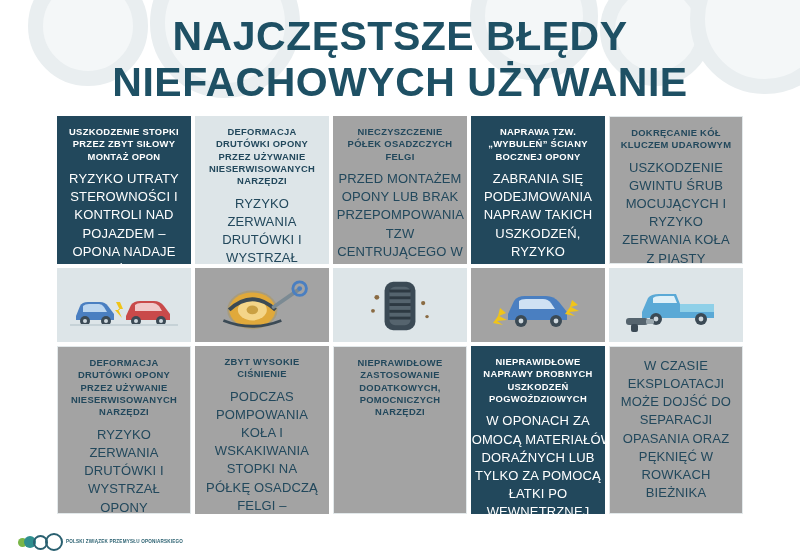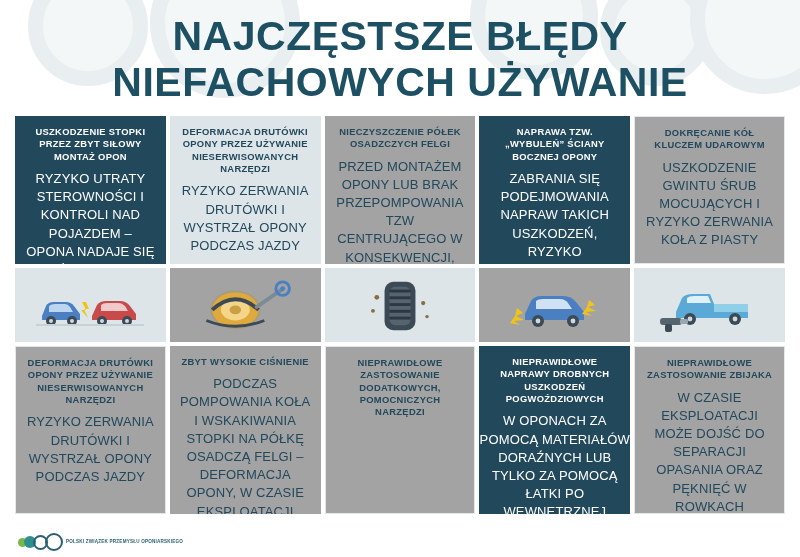--- a/index.html
+++ b/index.html
@@ -30,21 +30,21 @@
     font-size: 41px;
     letter-spacing: 0.5px;
     font-weight: bold;
     color: #1e5064;
     line-height: 1.12;
     white-space: nowrap;
   }
   
   .grid {
     position: relative; z-index: 2;
-    width: 770px; margin: 10px auto 0 auto;
+    width: 686px; margin: 10px auto 0 auto;
     display: grid;
     grid-template-columns: repeat(5, 1fr);
     grid-template-rows: 148px 74px 168px;
     gap: 4px;
   }
   .cell {
     padding: 10px 10px 8px 10px;
     display: flex; flex-direction: column; align-items: center;
     text-align: center;
     overflow: hidden;
@@ -222,21 +222,20 @@
     <div class="bd">PODCZAS POMPOWANIA KOŁA I WSKAKIWANIA STOPKI NA PÓŁKĘ OSADCZĄ FELGI – DEFORMACJA OPONY, W CZASIE EKSPLOATACJI RYZYKO ZSUNIĘCIA SIĘ STOPKI Z FELGI W CZASIE JAZDY</div>
   </div>
   <div class="cell bottom c-white">
     <div class="hd">NIEPRAWIDŁOWE ZASTOSOWANIE DODATKOWYCH, POMOCNICZYCH NARZĘDZI</div>
   </div>
   <div class="cell bottom c-dark">
     <div class="hd">NIEPRAWIDŁOWE NAPRAWY DROBNYCH USZKODZEŃ POGWOŹDZIOWYCH</div>
     <div class="bd">W OPONACH ZA POMOCĄ MATERIAŁÓW DORAŹNYCH LUB TYLKO ZA POMOCĄ ŁATKI PO WEWNĘTRZNEJ STRONIE OPONY – RYZYKO KOROZJI OPASANIA ORAZ NIEKONTROLOWANEGO UBYTKU CIŚNIENIA</div>
   </div>
   <div class="cell bottom c-white">
-    <div class="hd">NIEPRAWIDŁOWE ZASTOSOWANIE ZBIJAKA</div>
     <div class="bd">W CZASIE EKSPLOATACJI MOŻE DOJŚĆ DO SEPARACJI OPASANIA ORAZ PĘKNIĘĆ W ROWKACH BIEŻNIKA</div>
   </div>
 
 </div>
 
 <div class="footer">
   <div class="rings">
     <span style="width:9px;height:9px;background:#7ab648;"></span>
     <span style="width:12px;height:12px;background:#2f8f8f;"></span>
     <span style="width:15px;height:15px;border:2px solid #2a6070;"></span>

